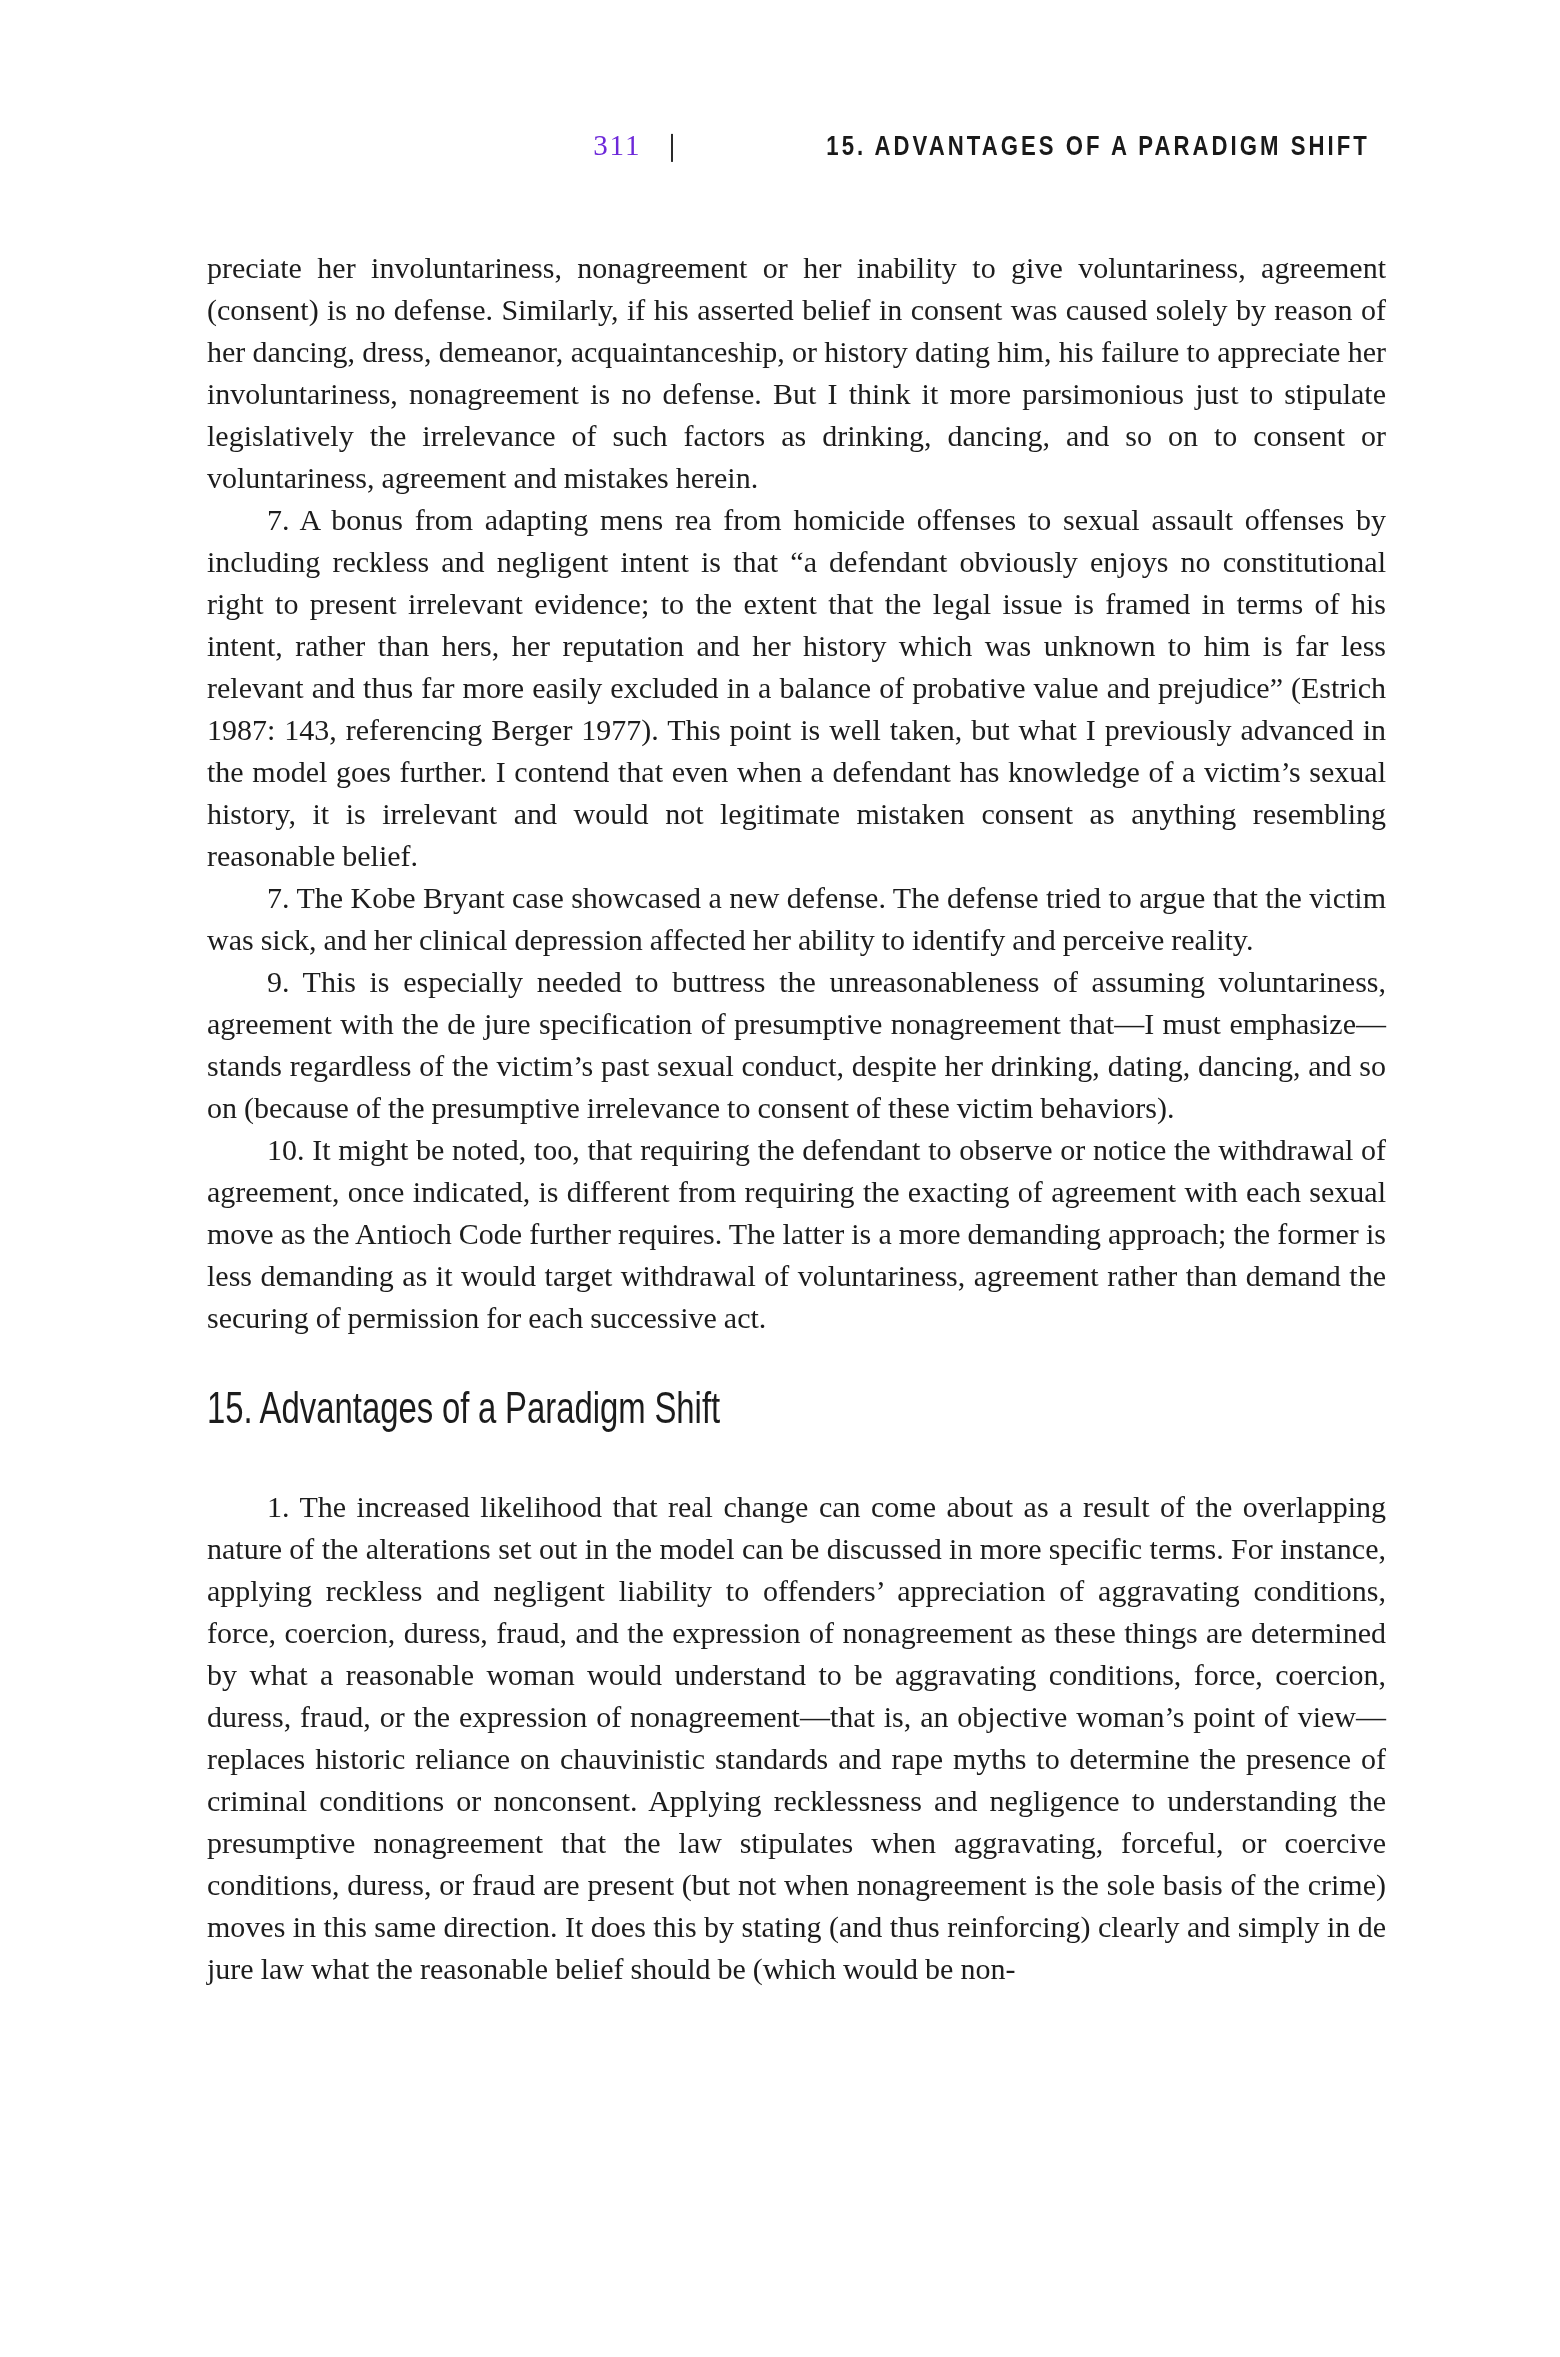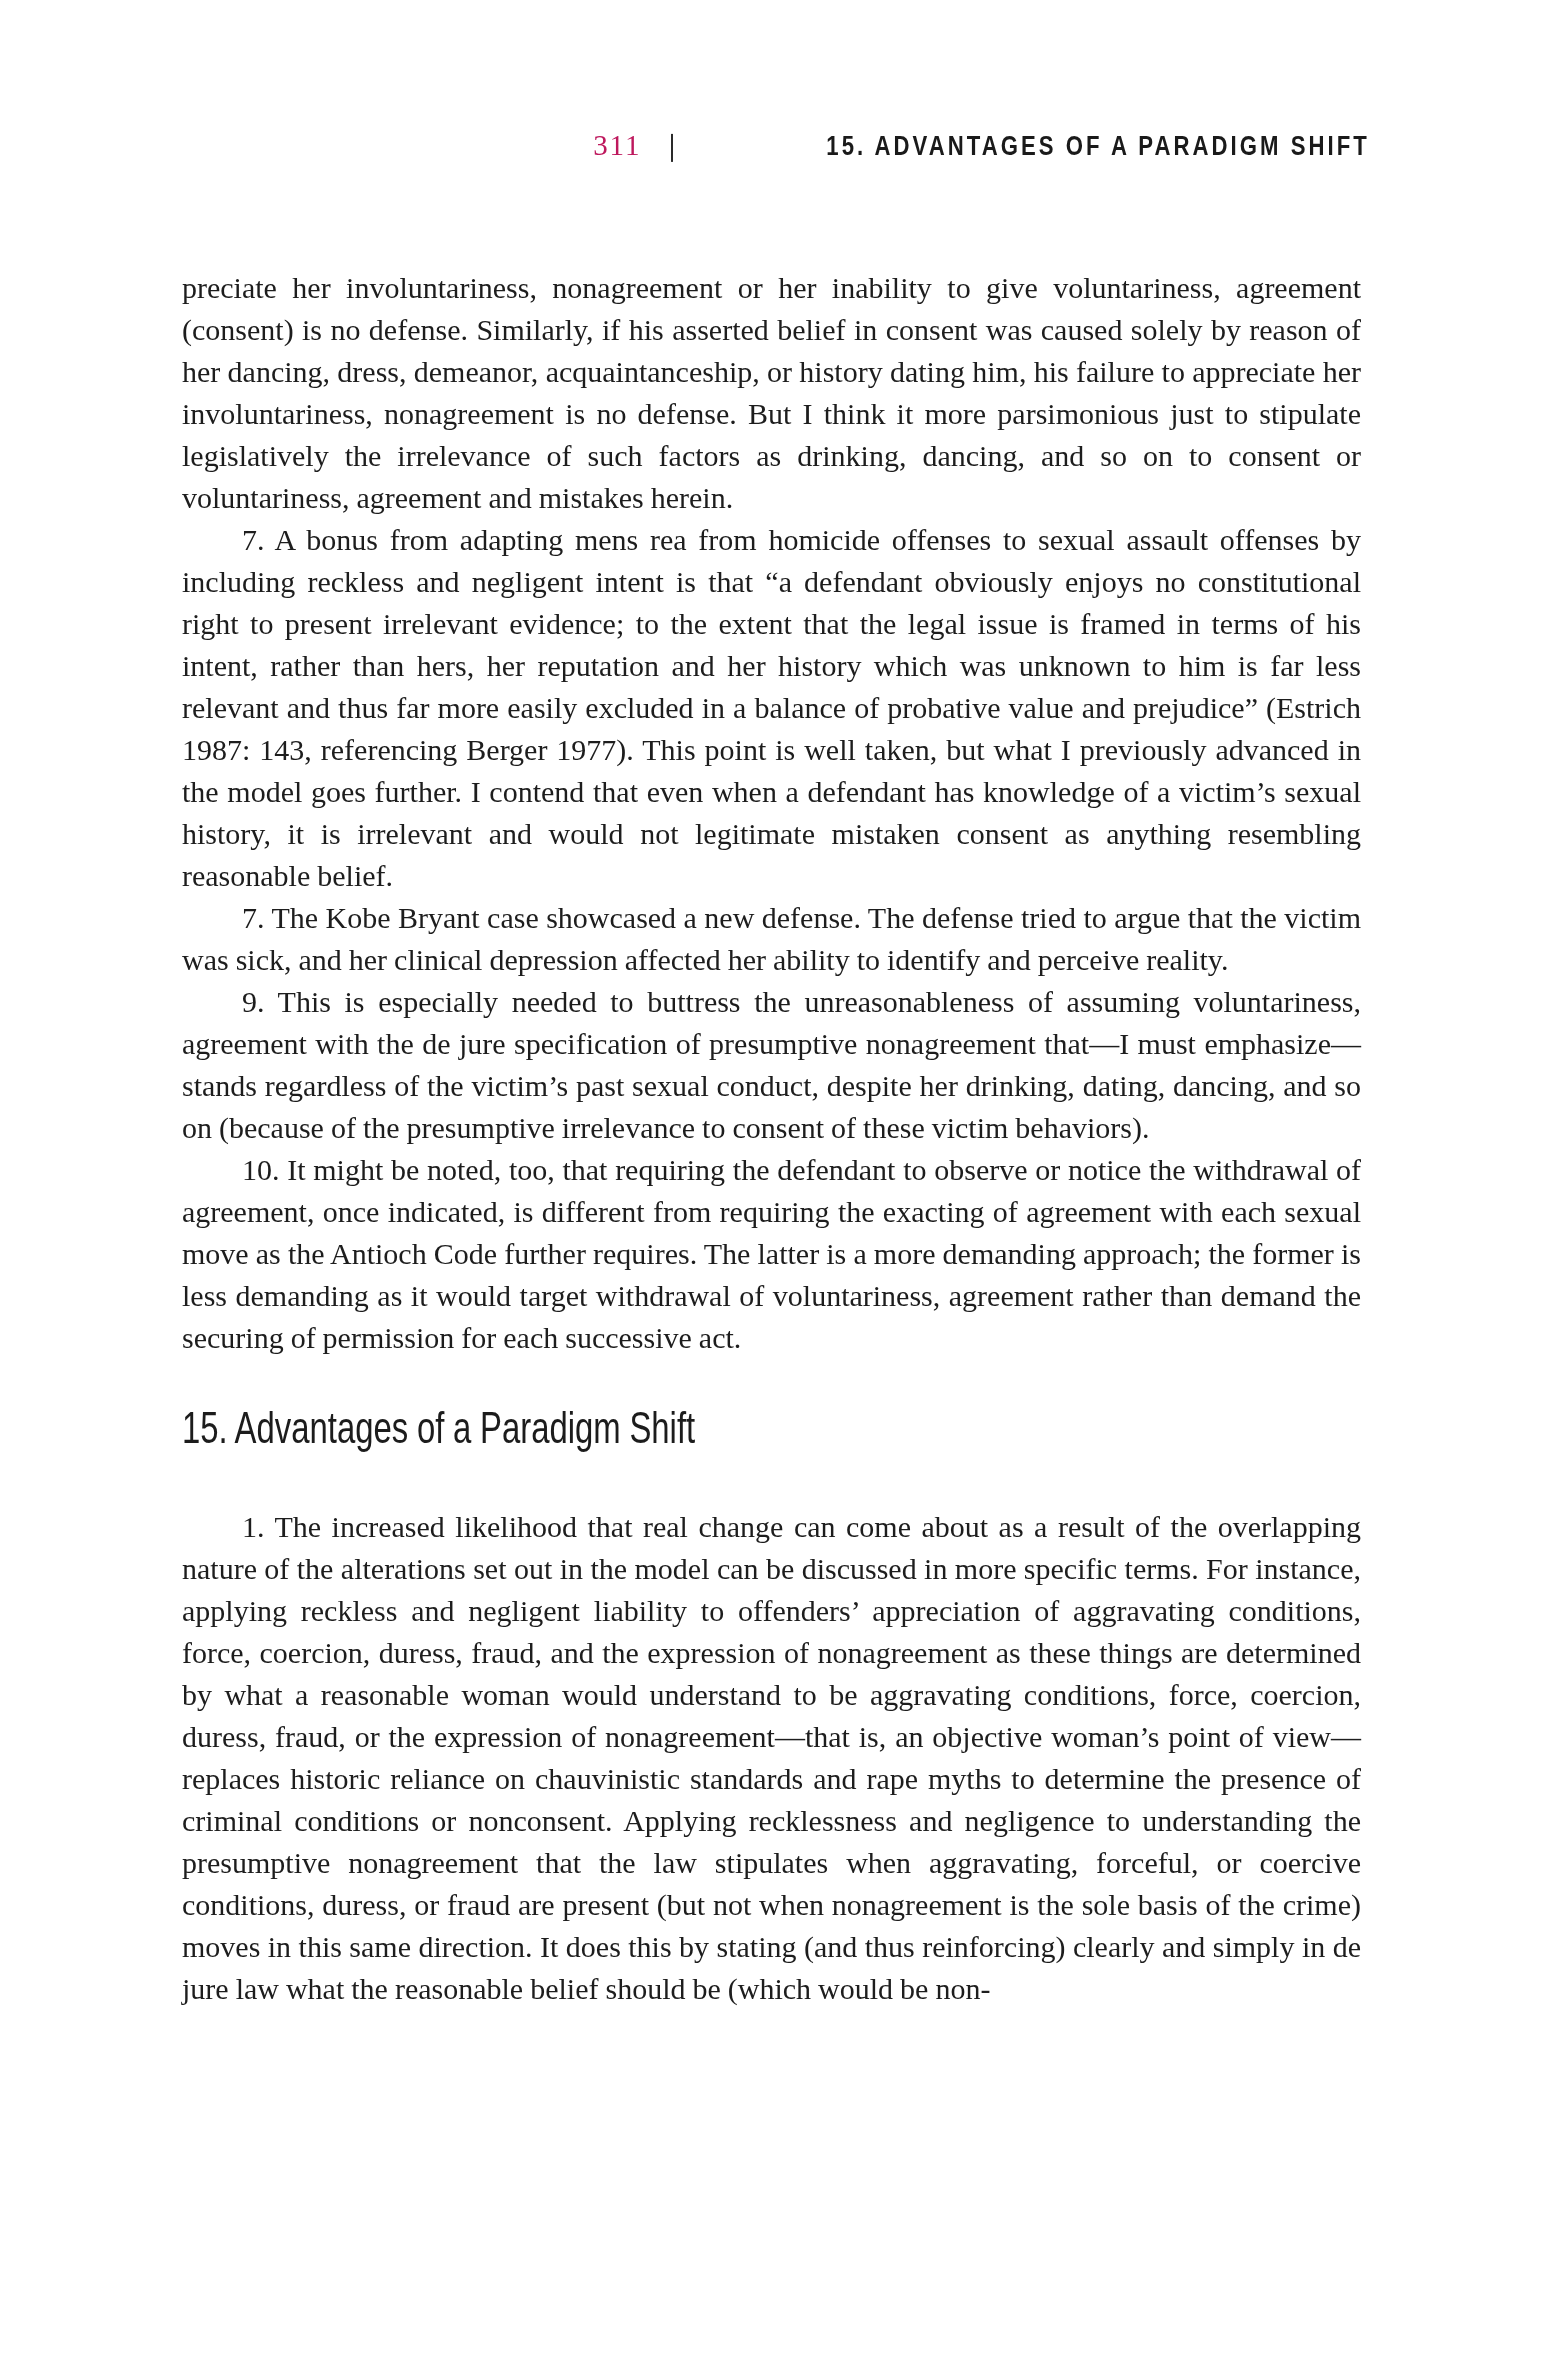--- a/index.html
+++ b/index.html
@@ -28,21 +28,21 @@
     width: 1179px;
     display: flex;
     justify-content: flex-end;
     align-items: baseline;
     white-space: nowrap;
   }
   .page-number {
     font-family: "Liberation Serif", serif;
     font-size: 29px;
     letter-spacing: 1.9px;
-    color: #be185d;
+    color: #6d28d9;
   }
   .head-divider {
     display: inline-block;
     width: 1.9px;
     height: 28px;
     background: #2a2a2a;
     margin: 0 34px 0 30px;
     align-self: center;
     transform: translateY(1.9px);
   }
@@ -54,29 +54,28 @@
     letter-spacing: 3.7px;
     color: #1a1a1a;
     transform: scaleX(0.82);
     transform-origin: 100% 50%;
   }
 
   
   .body-text {
     position: absolute;
     top: 247px;
-    left: 182px;
+    left: 207px;
     width: 1179px;
     font-family: "Liberation Serif", serif;
     font-size: 30px;
     line-height: 42px;
     text-align: justify;
     color: #1d1d1d;
     word-spacing: -0.5px;
-    margin-top: 20px;
   }
   .body-text p {
     margin: 0;
     padding: 0;
     text-indent: 60px;
   }
   .body-text p.continuation {
     text-indent: 0;
   }
 

